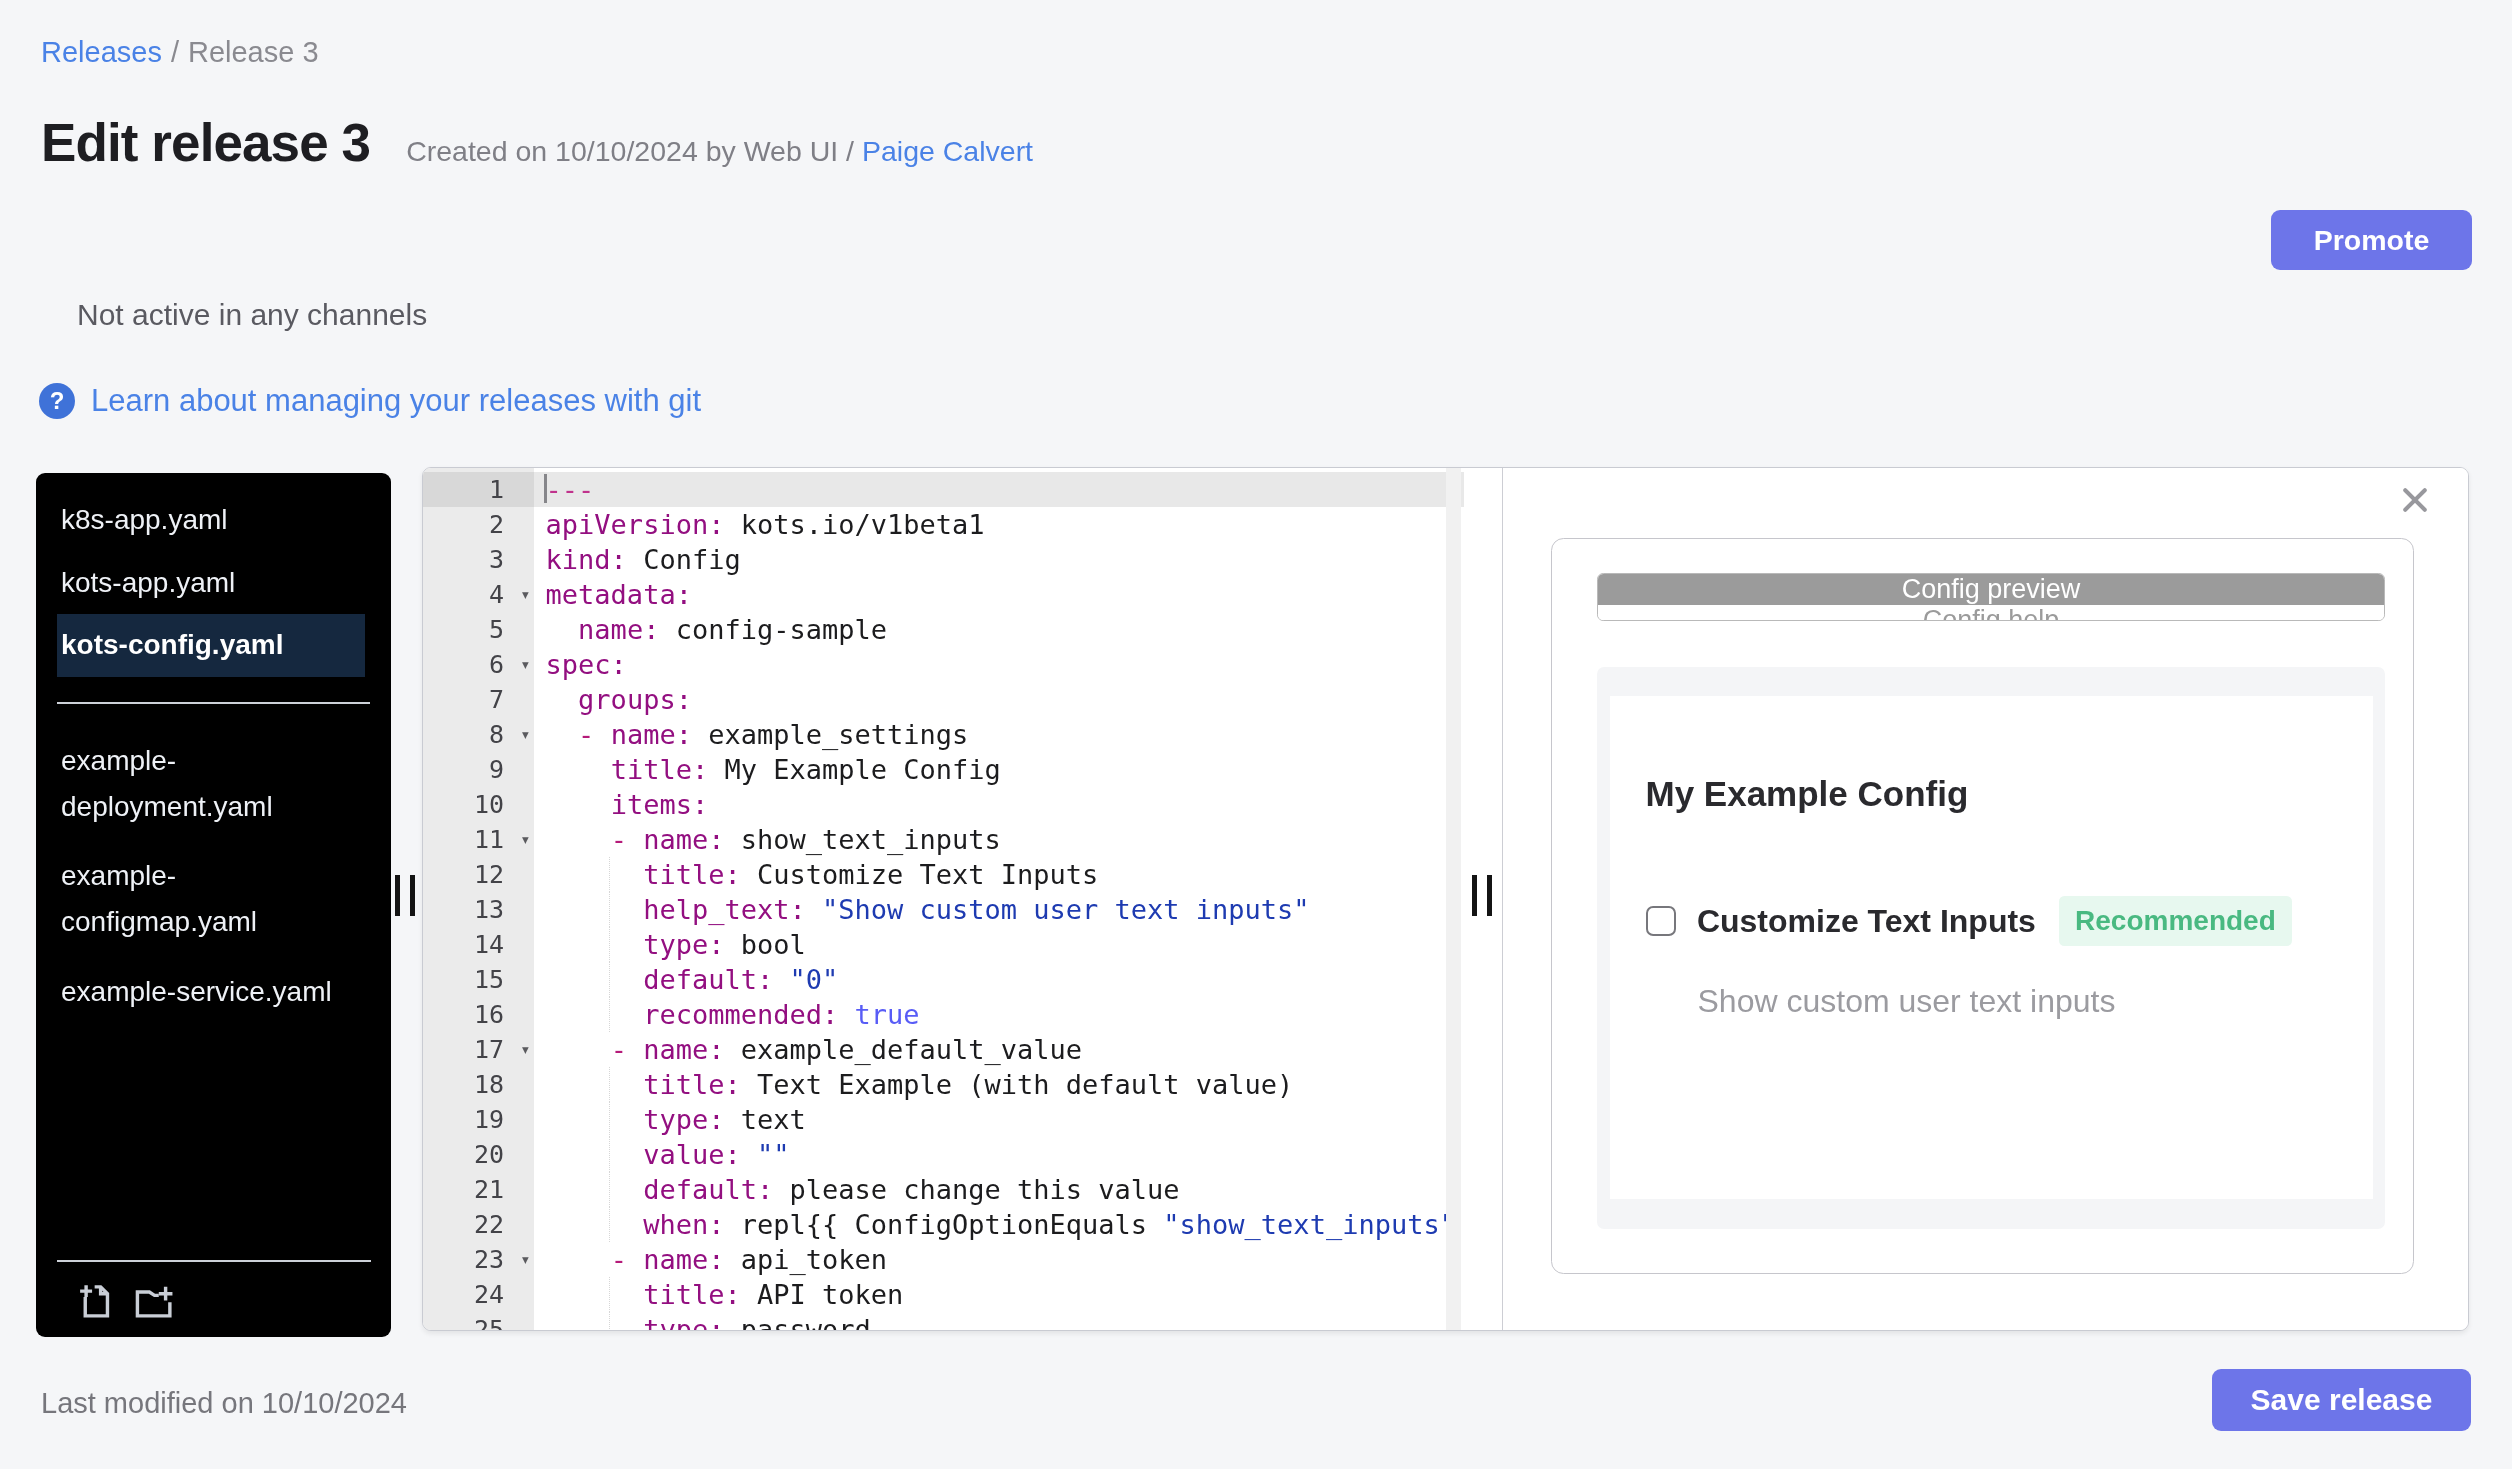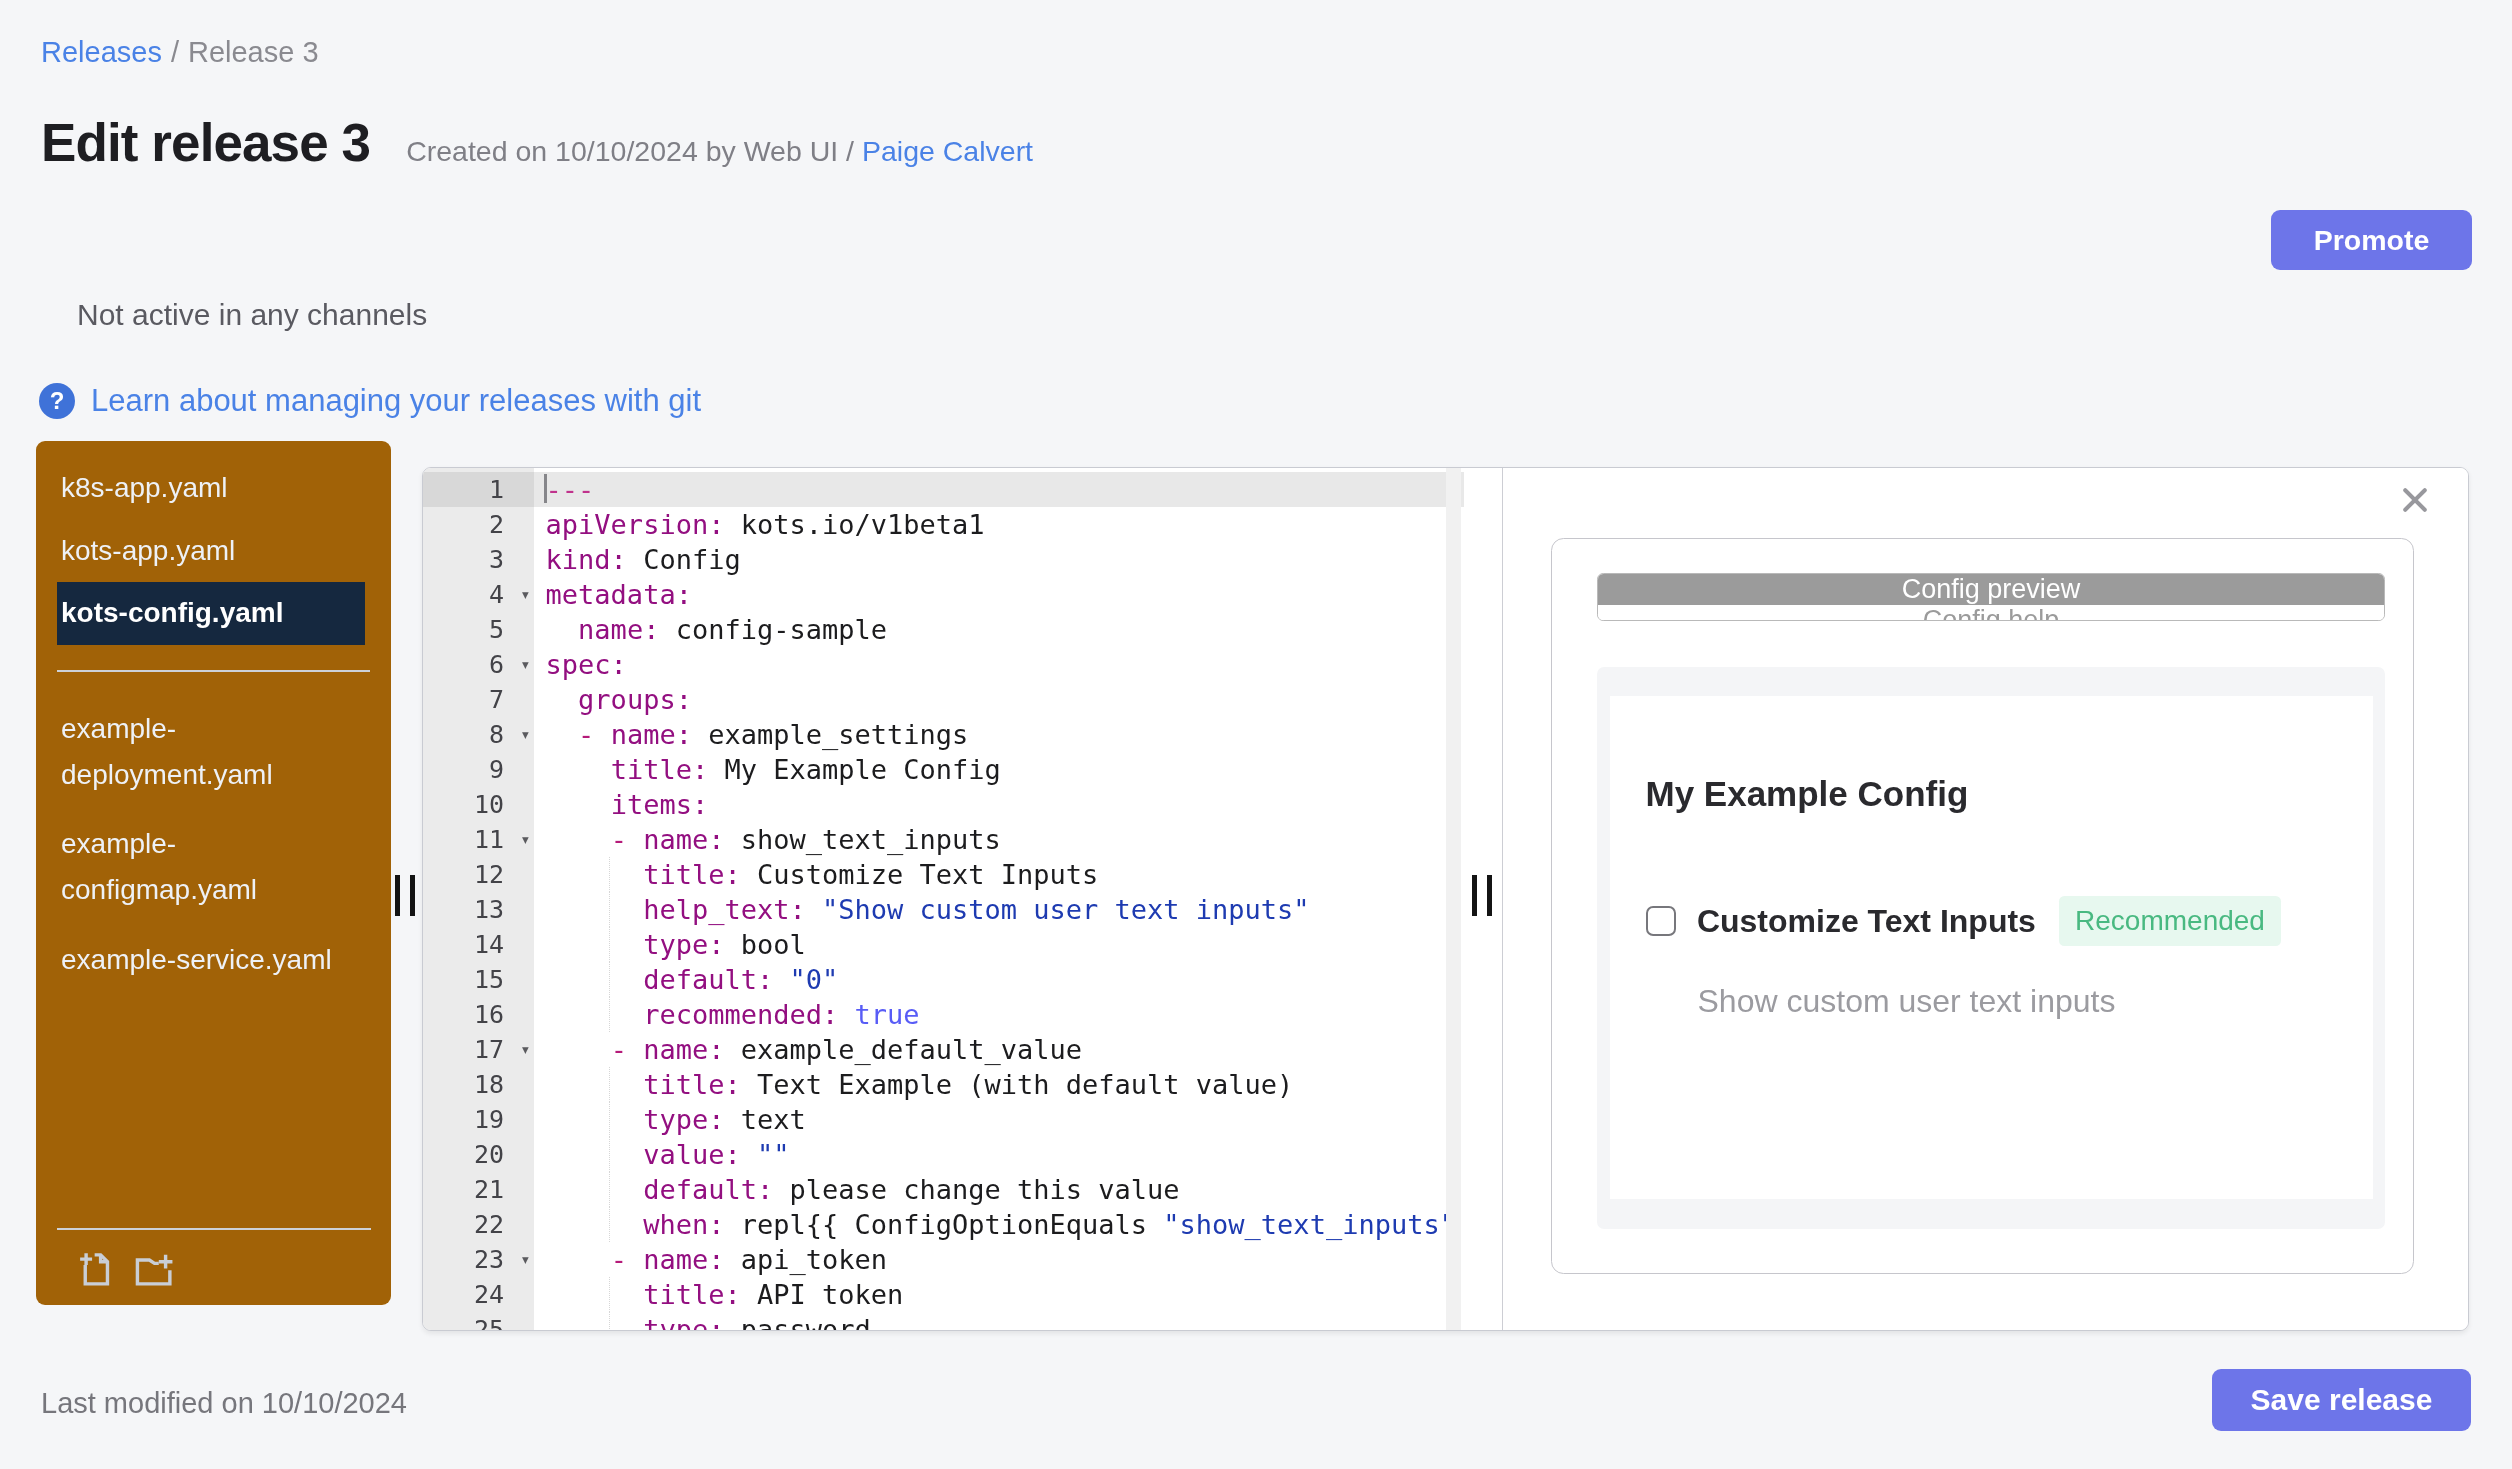--- a/index.html
+++ b/index.html
@@ -15,21 +15,21 @@
   .docs-line{position:absolute;left:41px;top:234px;font-size:31px;color:#515158;}
   .docs-line .docs-link{color:#4a82e6;cursor:pointer;}
   .channel-status{position:absolute;left:41px;top:298px;font-size:30px;color:#5a5a61;margin-left:36px;}
   .git-row{position:absolute;left:39px;top:383px;display:flex;align-items:center;gap:16px;}
   .qmark{width:36px;height:36px;border-radius:50%;background:#3f72d8;color:#fff;font-size:24px;font-weight:bold;display:flex;align-items:center;justify-content:center;flex:0 0 auto;}
   .git-link{font-size:31px;color:#4a82e6;cursor:pointer;}
   .btn{border:none;border-radius:9px;background:#6d75e9;color:#fff;font-family:"Liberation Sans",sans-serif;font-weight:bold;display:flex;align-items:center;justify-content:center;cursor:pointer;}
   .promote-btn{position:absolute;left:2271px;top:210px;width:201px;height:60px;font-size:28.5px;}
   .save-btn{position:absolute;left:2212px;top:1369px;width:259px;height:62px;font-size:30px;}
   
-  .sidebar{position:absolute;left:36px;top:441px;width:355px;height:864px;background:#a16207;border-radius:9px;color:#eef1f6;}
+  .sidebar{position:absolute;left:36px;top:473px;width:355px;height:864px;background:#000000;border-radius:9px;color:#eef1f6;}
   .file-group{padding-top:16px;}
   .file-group.g2{padding-top:0;}
   .file-item{margin:0 20.5px 0 21.4px;padding:14.3px 1.8px 14.3px 3.6px;font-size:28px;line-height:34px;width:278px;overflow-wrap:anywhere;cursor:pointer;box-sizing:border-box;width:308px;}
   .file-group.g2 .file-item{line-height:46px;padding-top:11.6px;padding-bottom:11.6px;}
   .file-item.selected{background:#15283f;font-weight:bold;color:#ffffff;}
   .file-divider{height:1.8px;background:#cdd1d8;margin:25px 21.4px 23px;}
   .sidebar-bottom{position:absolute;left:21.4px;right:20.5px;bottom:14.3px;}
   .sb-divider{height:1.8px;background:#cdd1d8;margin-bottom:14.3px;}
   .sb-icons{display:flex;gap:16px;padding:3.6px 0 1.8px 18px;}
   .sb-icons svg{display:block;cursor:pointer;}
@@ -64,21 +64,21 @@
   .pcard{position:absolute;left:48px;top:70px;width:863px;height:736px;border:1.8px solid #c6c6cc;border-radius:12.5px;background:#fff;box-sizing:border-box;}
   .ptabs{position:absolute;left:45px;top:34px;width:788px;height:48px;display:flex;border:1.8px solid #b9b9b9;border-radius:6.2px;overflow:hidden;box-sizing:border-box;flex-direction:column;}
   .ptab{flex:1;display:flex;align-items:center;justify-content:center;font-size:27px;cursor:pointer;background:#fff;color:#9b9b9b;}
   .ptab.active{background:#9b9b9b;color:#fff;}
   .pgray{position:absolute;left:45px;top:128px;width:788px;height:562px;background:#f4f5f7;border-radius:7.1px;}
   .pcontent{position:absolute;left:12.5px;top:29px;width:763px;height:503px;background:#fff;box-sizing:border-box;padding:0 0 0 36px;}
   .group-title{margin:78px 0 0 0;font-size:35px;font-weight:bold;color:#2a2a2e;}
   .cfg-item-row{margin-top:82px;display:flex;align-items:center;gap:21.4px;}
   .checkbox{width:30px;height:30px;border:2.7px solid #77777c;border-radius:7.1px;background:#fff;box-sizing:border-box;flex:0 0 auto;cursor:pointer;}
   .cfg-item-label{font-size:32px;font-weight:bold;color:#2a2a2e;}
-  .badge{background:#e7f8ef;color:#49b981;font-size:28px;padding:9px 16px;border-radius:5.3px;margin-left:1.8px;}
+  .badge{background:#e7f8ef;color:#49b981;font-size:28px;padding:9px 16px;border-radius:5.3px;margin-left:1.8px;font-weight:bold;}
   .cfg-item-help{margin:37px 0 0 52px;font-size:32px;color:#9b9ba0;}
   
   .footer-left{position:absolute;left:41px;top:1387px;font-size:29px;color:#76767c;}
 </style>
 </head>
 <body>
 
 <div class="page">
 
   <div class="breadcrumb">

